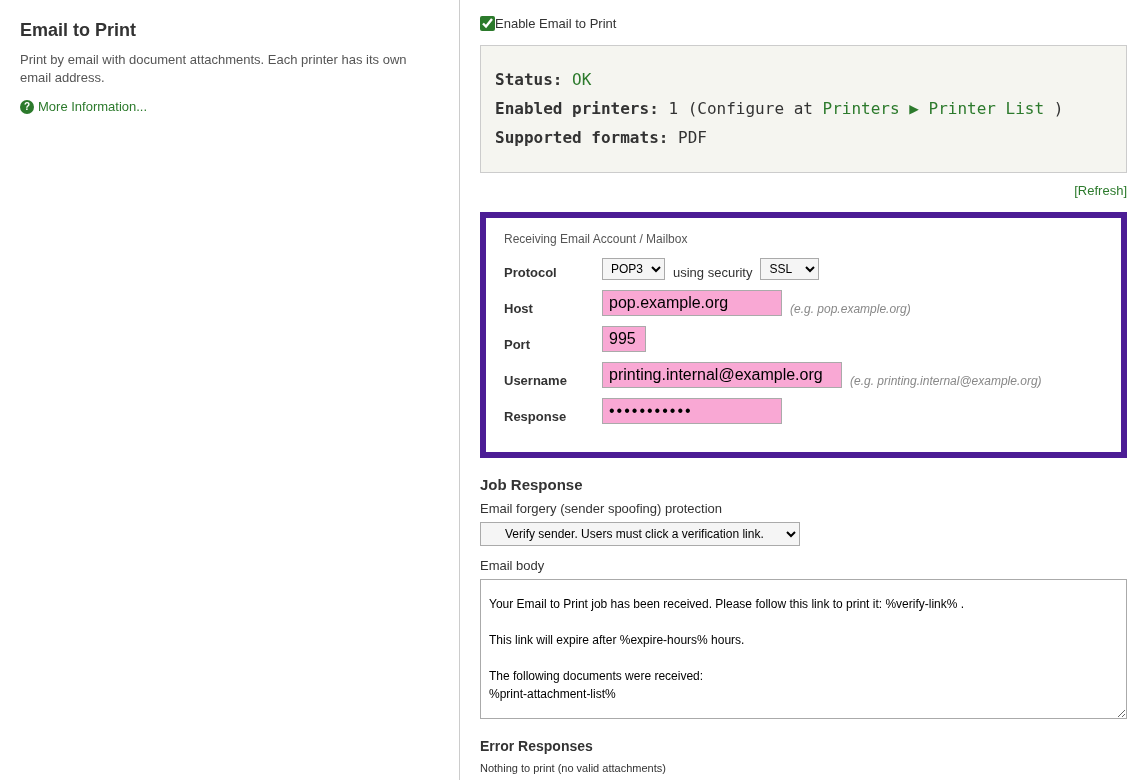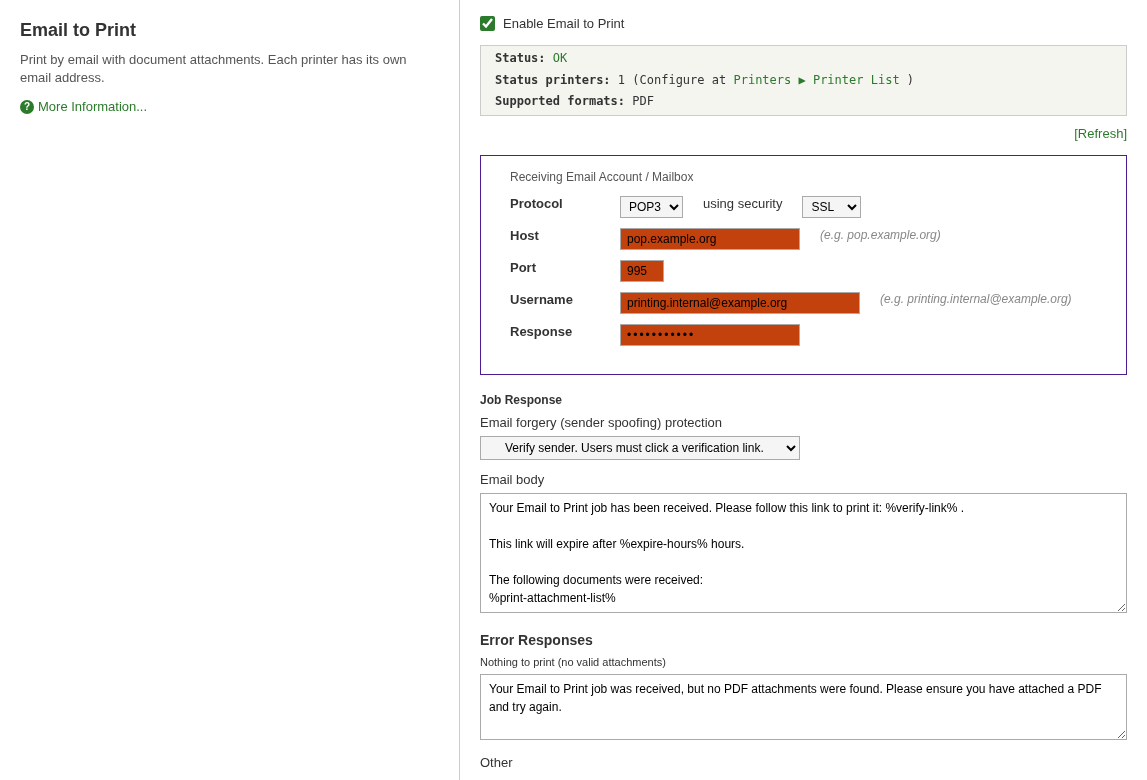--- a/index.html
+++ b/index.html
@@ -53,105 +53,104 @@
       font-weight: bold;
     }
     .right-panel {
       flex: 1;
       padding: 16px 20px;
       overflow-y: auto;
     }
     .enable-row {
       display: flex;
       align-items: center;
-      gap: 8px;
       margin-bottom: 14px;
     }
     .enable-row input[type="checkbox"] {
       width: 15px;
       height: 15px;
       accent-color: #2c7a2c;
     }
     .enable-label {
       font-size: 13px;
       font-weight: normal;
       color: #333;
     }
     .status-box {
       background: #f5f5f0;
       border: 1px solid #ccc;
-      padding: 2px 14px;
+      padding: 20px 14px;
       font-family: monospace;
-      font-size: 12px;
+      font-size: 16px;
       line-height: 1.8;
       margin-bottom: 10px;
     }
     .status-box .label {
       font-weight: bold;
     }
     .status-ok { color: #2c7a2c; }
     .status-link { color: #2c7a2c; text-decoration: none; }
     .refresh-row {
       text-align: right;
       margin-bottom: 14px;
     }
     .refresh-link {
       color: #2c7a2c;
       text-decoration: none;
       font-size: 13px;
     }
     .mailbox-section {
-      border: 1px solid #4c1d95;
-      padding: 14px 29px 18px;
+      border: 6px solid #4c1d95;
+      padding: 14px 18px 18px;
       margin-bottom: 18px;
       position: relative;
     }
     .mailbox-legend {
       font-size: 12px;
       color: #555;
       margin-bottom: 12px;
     }
     .form-row {
       display: flex;
-      align-items: flex-start;
+      align-items: flex-end;
       margin-bottom: 10px;
-      gap: 20px;
+      gap: 8px;
     }
     .form-label {
       width: 90px;
       font-weight: bold;
       font-size: 13px;
       flex-shrink: 0;
     }
     .form-input {
       border: 1px solid #aaa;
       padding: 3px 6px;
-      font-size: 12px;
+      font-size: 16px;
       font-family: Arial, sans-serif;
-      background: #c2410c;
+      background: #f9a8d4;
     }
     .form-hint {
       font-size: 12px;
       color: #888;
       font-style: italic;
     }
     select.form-select {
       border: 1px solid #aaa;
       padding: 2px 4px;
       font-size: 12px;
       background: #f5f5f5;
       font-family: Arial, sans-serif;
       cursor: pointer;
     }
     .using-security-label {
       font-size: 13px;
       color: #333;
     }
     .section-title {
-      font-size: 12px;
+      font-size: 15px;
       font-weight: bold;
       color: #333;
       margin-bottom: 8px;
     }
     .sub-label {
       font-size: 13px;
       color: #333;
       margin-bottom: 6px;
     }
     .full-select {
@@ -159,21 +158,21 @@
       border: 1px solid #aaa;
       padding: 3px 20px;
       font-size: 12px;
       background: #f5f5f5;
       font-family: Arial, sans-serif;
       margin-bottom: 12px;
     }
     .textarea-field {
       width: 100%;
       border: 1px solid #aaa;
-      padding: 5px 8px;
+      padding: 15px 8px;
       font-size: 12px;
       font-family: Arial, sans-serif;
       resize: vertical;
       line-height: 1.5;
     }
     .error-section {
       margin-top: 16px;
     }
     .error-section-title {
       font-size: 14px;
@@ -217,21 +216,21 @@
       <input type="checkbox" checked="" style="">
       <label class="enable-label">Enable Email to Print</label>
     </div>
 
     <div class="status-box">
       <div>
         <span class="label">Status:</span>
         <span class="status-ok">OK</span>
       </div>
       <div>
-        <span class="label">Status printers:</span>
+        <span class="label">Enabled printers:</span>
         <span>1</span>
         <span>(Configure at</span>
         <a href="#" class="status-link">Printers ▶ Printer List</a>
         <span>)</span>
       </div>
       <div>
         <span class="label">Supported formats:</span>
         <span>PDF</span>
       </div>
     </div>

